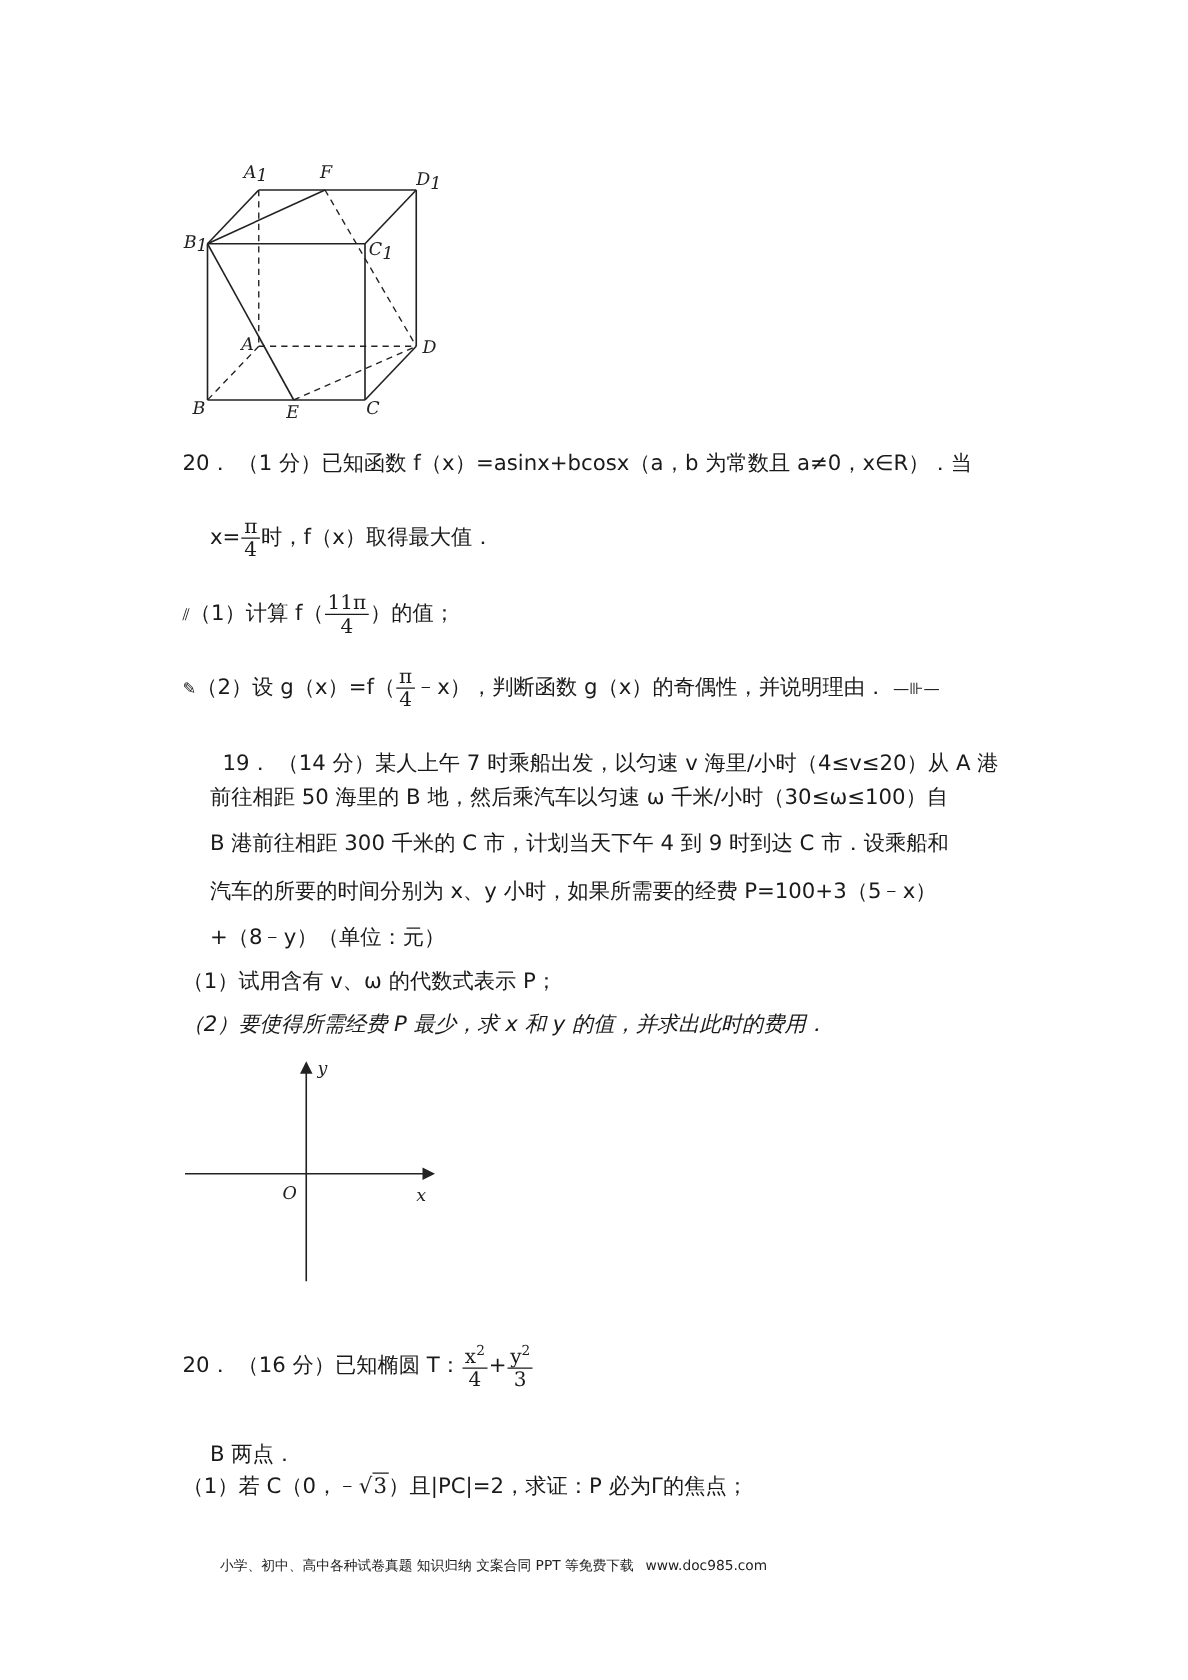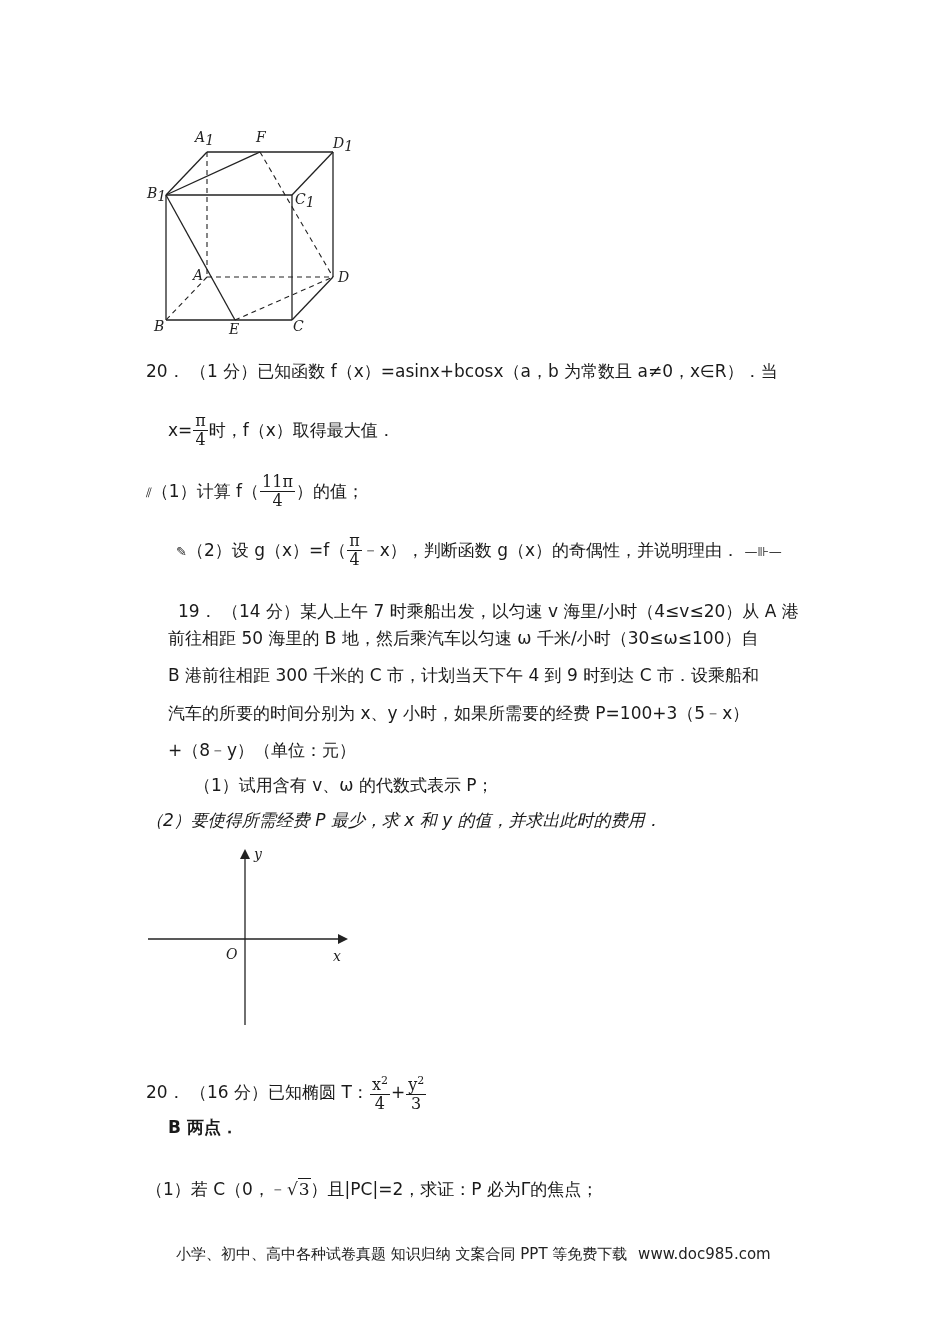--- a/index.html
+++ b/index.html
@@ -13,21 +13,21 @@
   .frac {
     display: inline-flex; flex-direction: column; align-items: center;
     vertical-align: middle; margin: 0 1px; font-family: "DejaVu Serif", "Liberation Serif", serif;
   }
   .frac .num { border-bottom: 1px solid #1a1a1a; padding: 0 2px; font-size: 16px; line-height: 18px; }
   .frac .den { font-size: 16px; line-height: 18px; }
   .frac .num sup { font-size: 11px; }
   .sqrt { display: inline-block; font-family: "DejaVu Serif", "Liberation Serif", serif; }
   .sqrt .rad { border-top: 1px solid #1a1a1a; padding: 0 1px; }
   .mark { font-size: 13px; color: #222; }
-  .footer { font-size: 15px; color: #222; }
+  .footer { font-size: 11px; color: #222; }
   svg text { font-family: "DejaVu Serif", "Liberation Serif", serif; font-style: italic; font-size: 14px; fill: #222; }
 </style>
 </head>
 <body>
 
 <svg class="abs" style="left:140px;top:120px;" width="230" height="220" viewBox="0 0 230 220">
   <g stroke="#222" stroke-width="1.3" fill="none">
 
     <line x1="26" y1="75" x2="152" y2="75"></line>
     <line x1="152" y1="75" x2="152" y2="200"></line>
@@ -71,37 +71,37 @@
       <span class="num">π</span>
       <span class="den">4</span>
     </span><span>时，f（x）取得最大值．</span>
 </div>
 <div class="abs line" style="left:146px;top:473px;">
   <span class="mark">⫽</span><span>（1）计算 f（</span><span class="frac">
       <span class="num">11π</span>
       <span class="den">4</span>
     </span><span>）的值；</span>
 </div>
-<div class="abs line" style="left:146px;top:532px;margin-left:30px;">
+<div class="abs line" style="left:146px;top:532px;">
   <span class="mark">✎</span><span>（2）设 g（x）=f（</span><span class="frac">
       <span class="num">π</span>
       <span class="den">4</span>
     </span><span>﹣x），判断函数 g（x）的奇偶性，并说明理由．</span>
   <span class="mark">—⊪—</span>
 </div>
 
 <div class="abs line" style="left:146px;top:600px;margin-left:32px;">
   <span>19．</span>
   <span>（14 分）某人上午 7 时乘船出发，以匀速 v 海里/小时（4≤v≤20）从 A 港</span>
 </div>
 <div class="abs line" style="left:168px;top:627px;">前往相距 50 海里的 B 地，然后乘汽车以匀速 ω 千米/小时（30≤ω≤100）自</div>
 <div class="abs line" style="left:168px;top:664px;">B 港前往相距 300 千米的 C 市，计划当天下午 4 到 9 时到达 C 市．设乘船和</div>
 <div class="abs line" style="left:168px;top:702px;">汽车的所要的时间分别为 x、y 小时，如果所需要的经费 P=100+3（5﹣x）</div>
 <div class="abs line" style="left:168px;top:739px;">+（8﹣y）（单位：元）</div>
-<div class="abs line" style="left:146px;top:774px;margin-left:48px;">（1）试用含有 v、ω 的代数式表示 P；</div>
+<div class="abs line" style="left:146px;top:774px;">（1）试用含有 v、ω 的代数式表示 P；</div>
 <div class="abs line" style="left:146px;top:809px;font-style:italic;">（2）要使得所需经费 P 最少，求 x 和 y 的值，并求出此时的费用．</div>
 
 <svg class="abs" style="left:140px;top:840px;" width="220" height="200" viewBox="0 0 220 200">
   <line x1="8" y1="99" x2="200" y2="99" stroke="#222" stroke-width="1.3"></line>
   <polygon points="208,99 198,94 198,104" fill="#222"></polygon>
   <line x1="105" y1="185" x2="105" y2="16" stroke="#222" stroke-width="1.3"></line>
   <polygon points="105,9 100,19 110,19" fill="#222"></polygon>
   <text x="114" y="19">y</text>
   <text x="193" y="121">x</text>
   <text x="86" y="119">O</text>
@@ -110,21 +110,21 @@
 <div class="abs line" style="left:146px;top:1072px;">
   <span>20．</span>
   <span>（16 分）已知椭圆 T：</span><span class="frac">
       <span class="num"><span>x</span><sup>2</sup></span>
       <span class="den">4</span>
     </span><span>+</span><span class="frac">
       <span class="num"><span>y</span><sup>2</sup></span>
       <span class="den">3</span>
     </span>
 </div>
-<div class="abs line" style="left:168px;top:1116px;font-weight:bold;">B 两点．</div>
+<div class="abs line" style="left:168px;top:1153px;">B 两点．</div>
 <div class="abs line" style="left:146px;top:1178px;">
   <span>（1）若 C（0，﹣</span><span class="sqrt">√<span class="rad">3</span></span><span>）且|PC|=2，求证：P 必为Γ的焦点；</span>
 </div>
 
 <div class="abs footer" style="left:176px;top:1245px;">
   <span>小学、初中、高中各种试卷真题 知识归纳 文案合同 PPT 等免费下载</span>
   <span style="margin-left:6px;">www.doc985.com</span>
 </div>
 
 </body></html>

